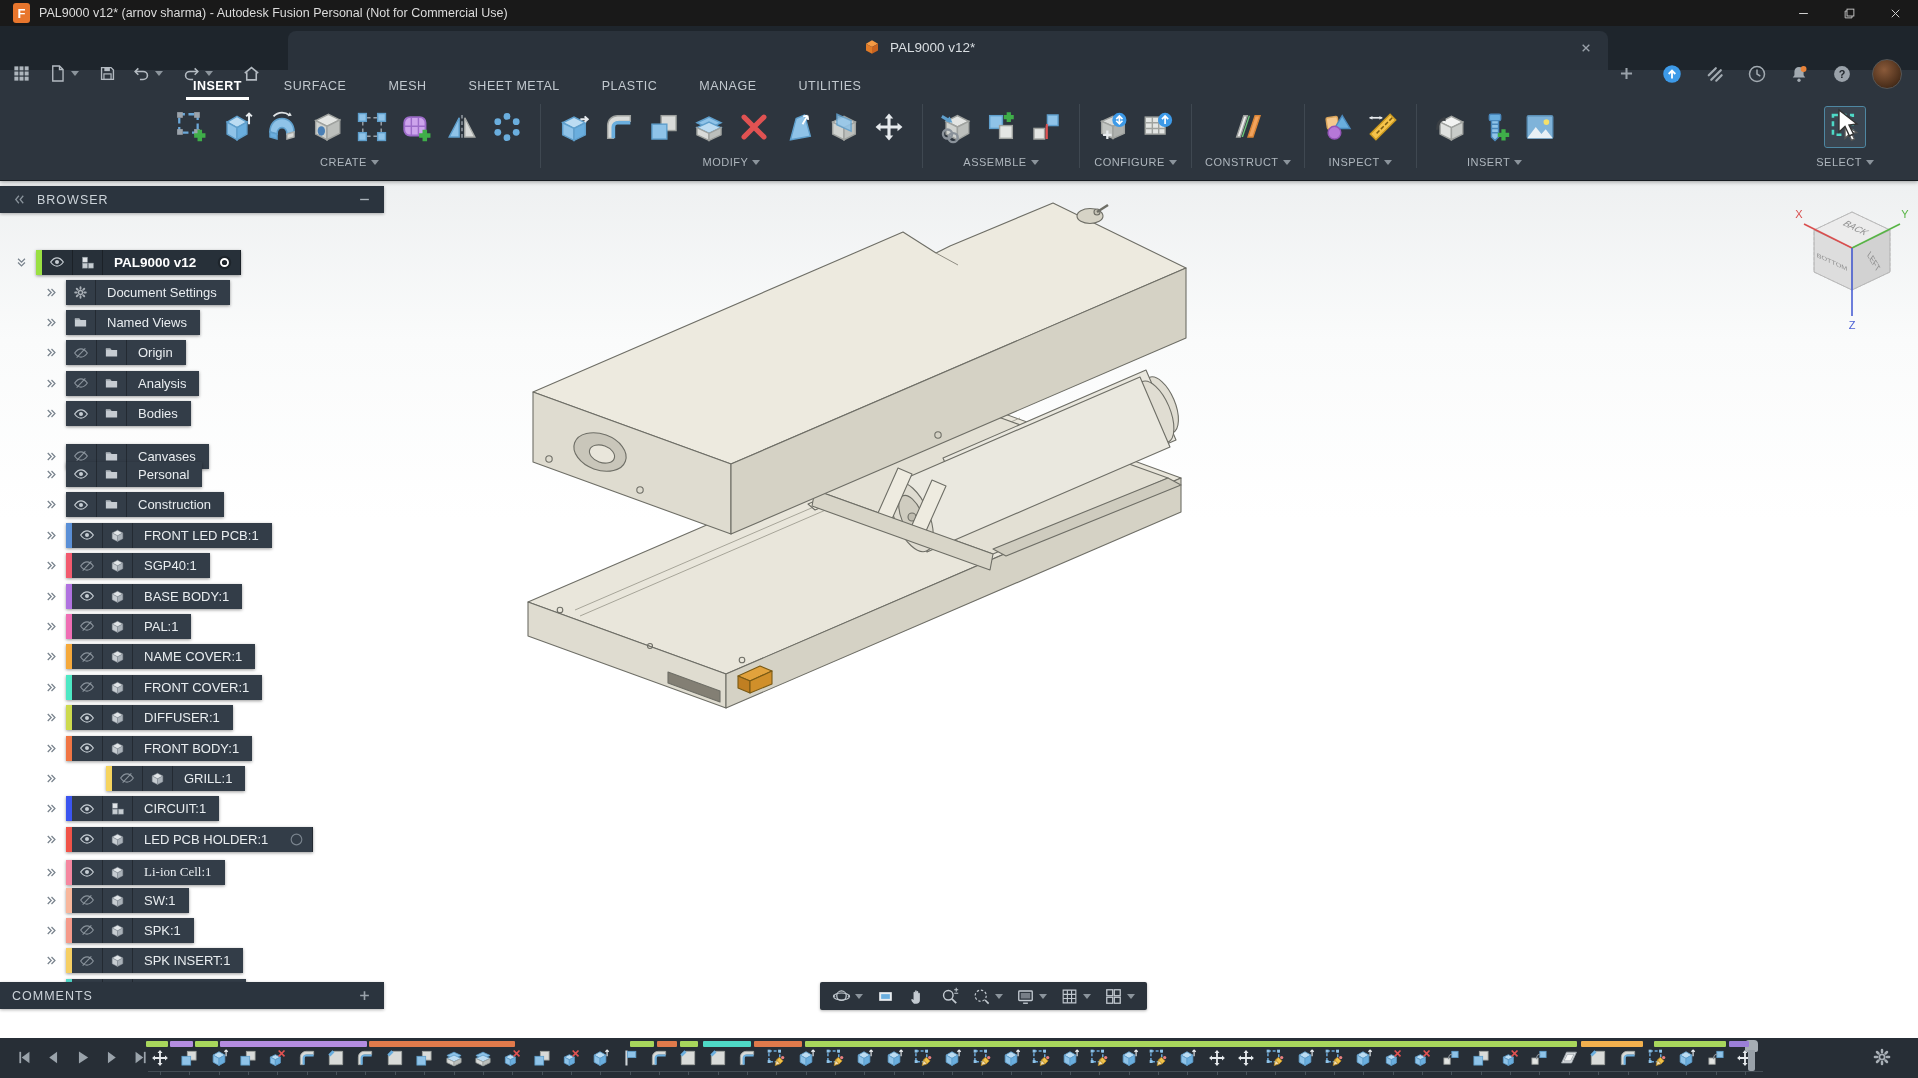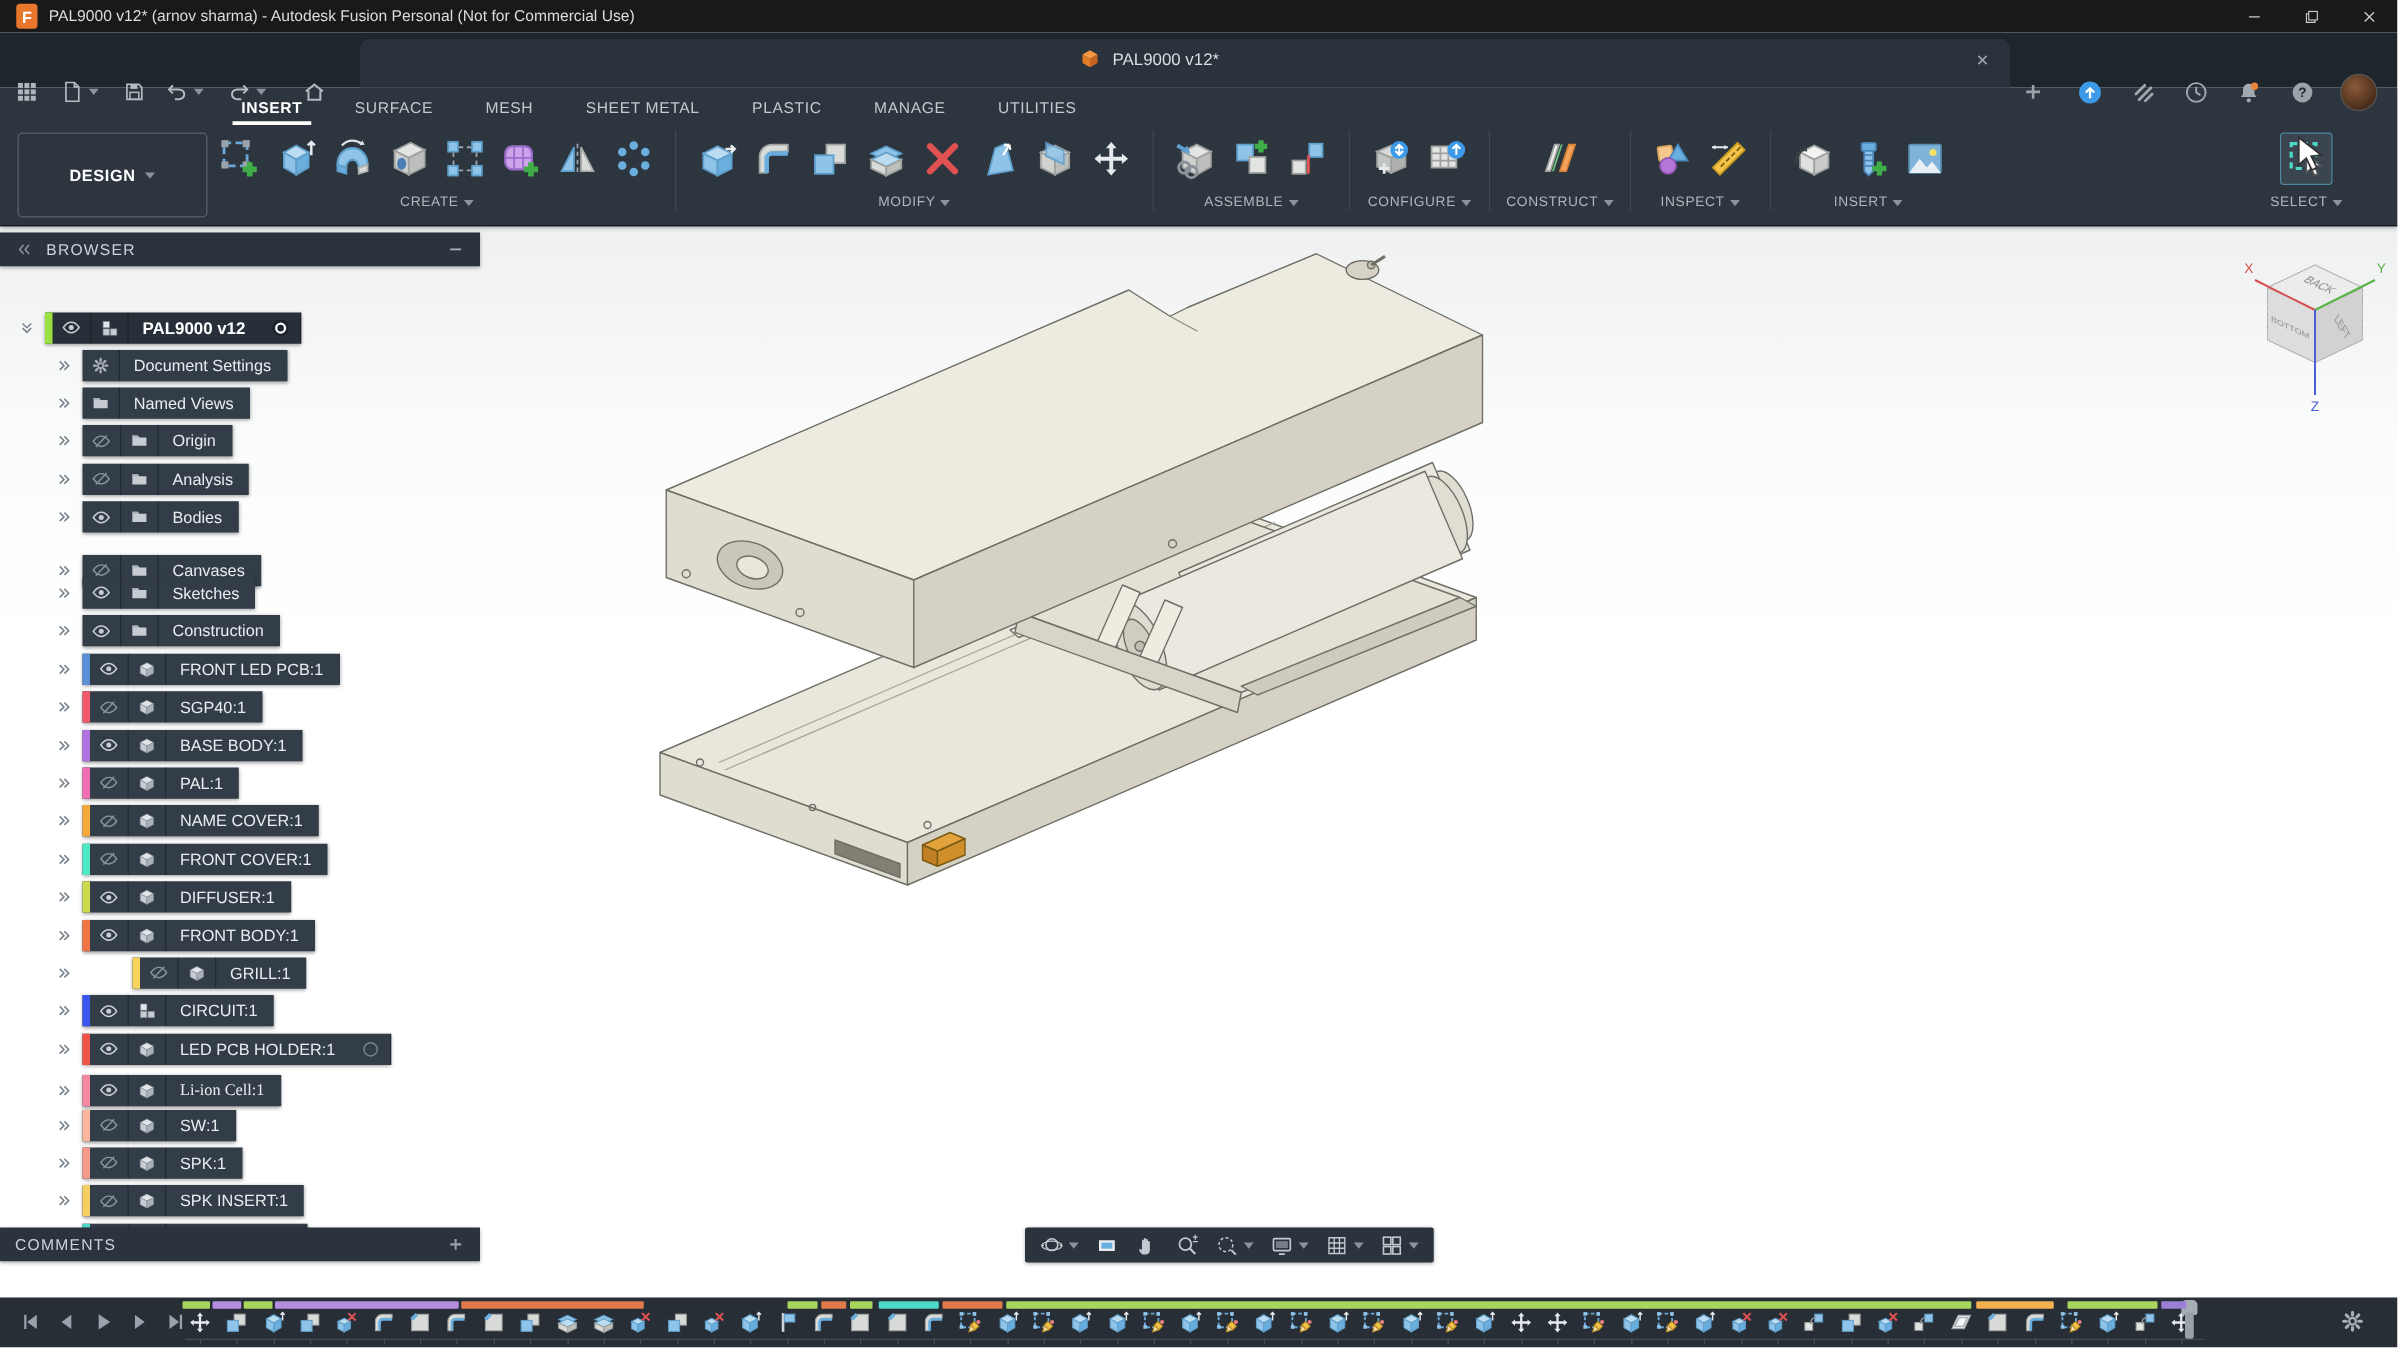--- a/index.html
+++ b/index.html
@@ -222,24 +222,20 @@
 <div id="ribbon">
   <div id="ribbontabs">
       <div class="rtab active">INSERT</div>
       <div class="rtab">SURFACE</div>
       <div class="rtab">MESH</div>
       <div class="rtab">SHEET METAL</div>
       <div class="rtab">PLASTIC</div>
       <div class="rtab">MANAGE</div>
       <div class="rtab">UTILITIES</div>
     </div>
-  <div id="designbox">
-    <span>DESIGN</span>
-    <span class="caret"></span>
-  </div>
   <div id="groups">
       <div class="rgroup">
         <div class="ricons">
           <div class="ricon">
             <svg viewBox="0 0 24 24" width="34" height="34" style="display:block">
               <rect x="3" y="3" width="13" height="13" fill="none" stroke="#6aa7d8" stroke-width="1.6" stroke-dasharray="4 2.5"></rect>
               <g fill="#9ba3ab">
                 <rect x="1.5" y="1.5" width="4" height="4"></rect>
                 <rect x="13.5" y="1.5" width="4" height="4"></rect>
                 <rect x="1.5" y="13.5" width="4" height="4"></rect>
@@ -794,21 +790,21 @@
                 <path d="M2.5 12C5.5 7.8 8.6 5.8 12 5.8s6.5 2 9.5 6.2c-3 4.2-6.1 6.2-9.5 6.2S5.5 16.2 2.5 12z" fill="none" stroke="#c6cdd3" stroke-width="1.8"></path>
                 <circle cx="12" cy="12" r="3" fill="#c6cdd3"></circle>
               </svg>
             </div>
             <div class="tcell">
               <svg viewBox="0 0 24 24" width="15" height="15" style="display:block">
                 <path d="M3 5.5h7l2 2.5h9v10.5H3z" fill="#c6ccd2"></path>
                 <path d="M3 5.5h7l2 2.5H3z" fill="#a8afb6"></path>
               </svg>
             </div>
-            <div class="tlabel">Sketches</div>
+            <div class="tlabel">Personal</div>
           </div>
         </div>
         <div class="trow" style="top: 278.8px; left: 44px;">
           <div>
             <svg viewBox="0 0 24 24" width="15" height="15" style="display:block">
               <g fill="none" stroke="#79838d" stroke-width="2">
                 <path d="M6 6.5l5.5 5.5L6 17.5"></path>
                 <path d="M12 6.5 17.5 12 12 17.5"></path>
               </g>
             </svg>

